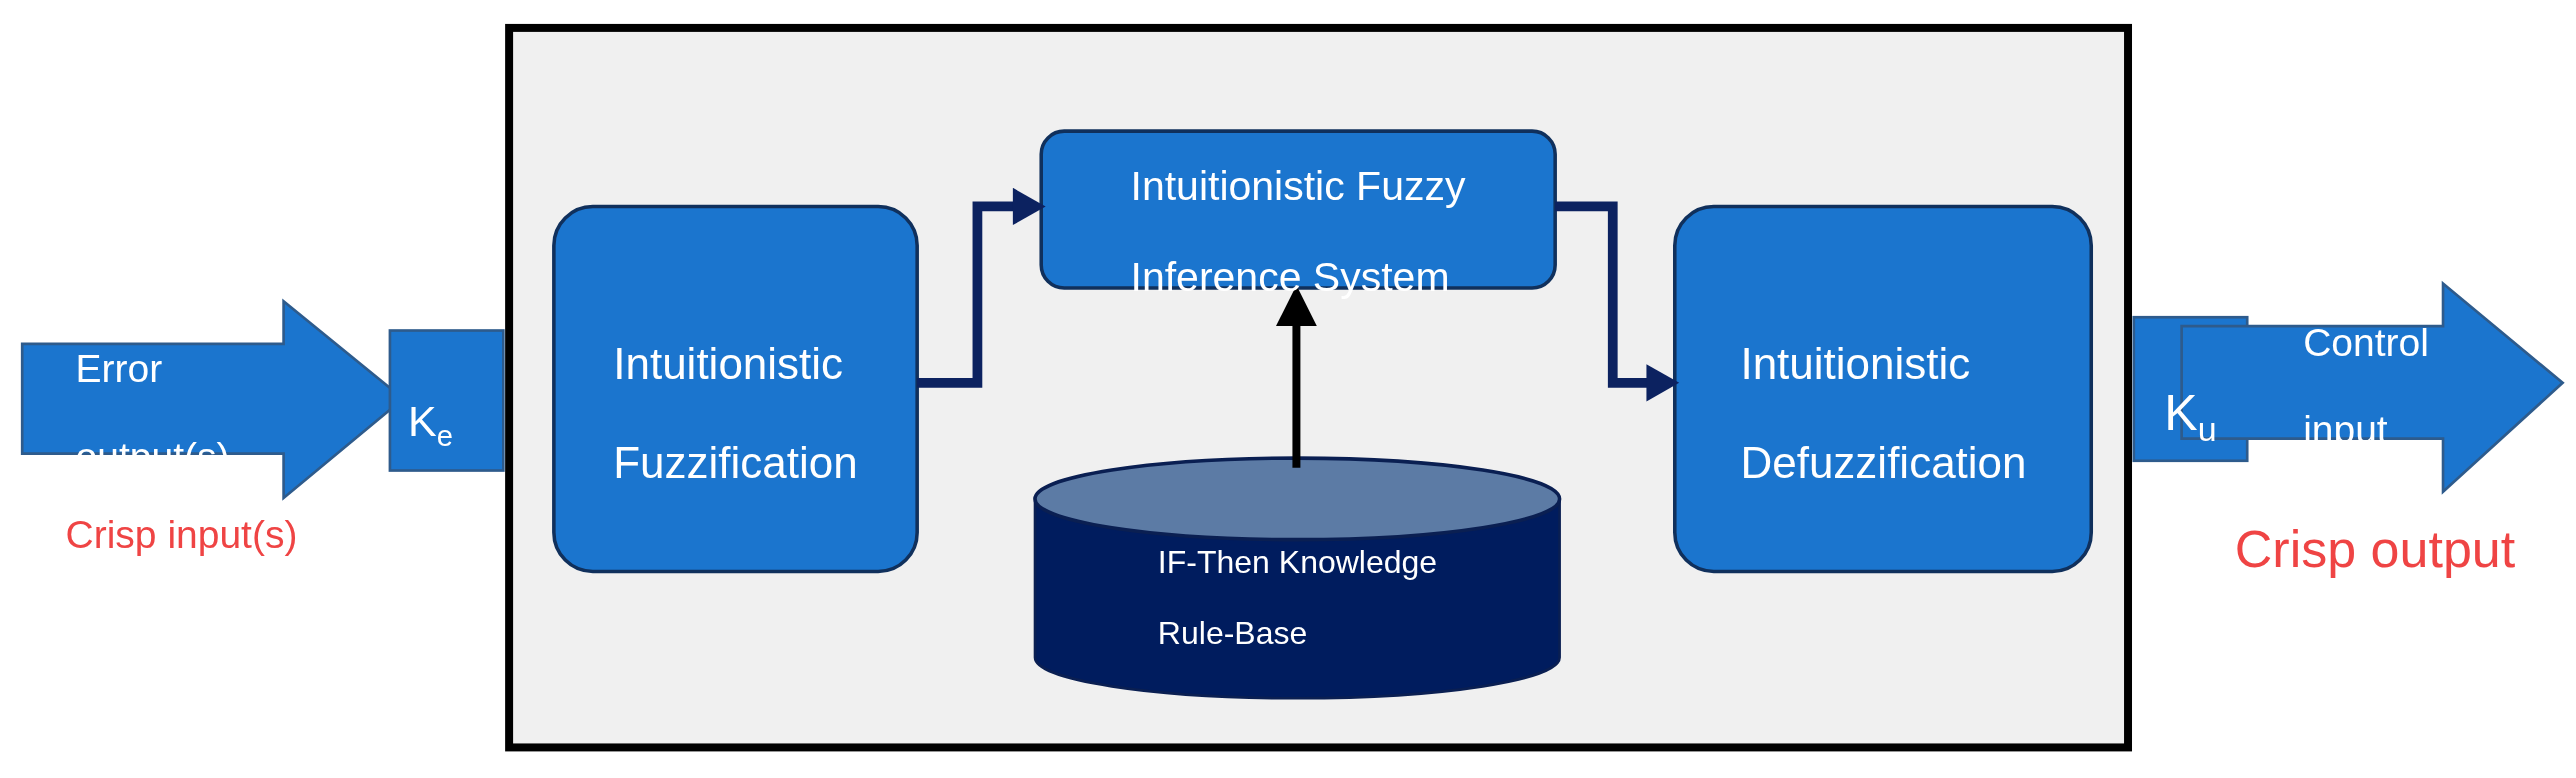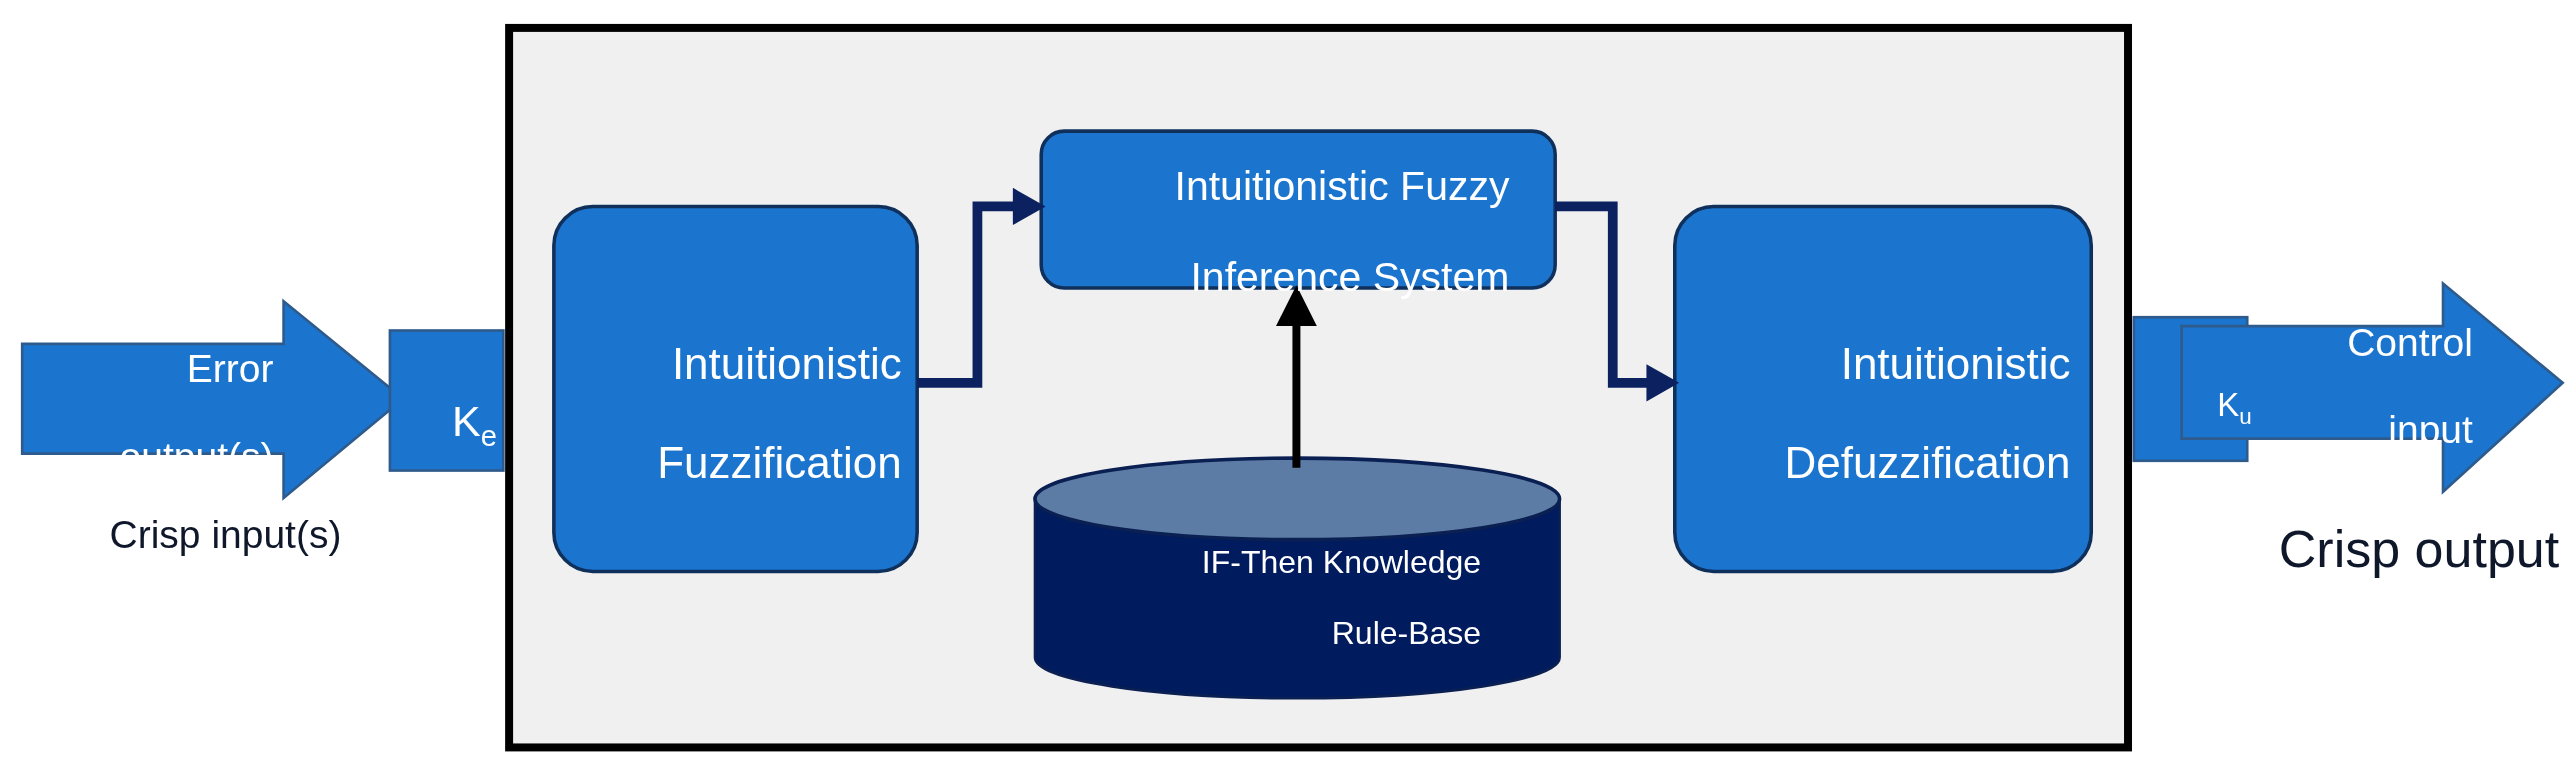--- a/index.html
+++ b/index.html
@@ -21,28 +21,27 @@
     top: 0;
     width: 2576px;
     height: 778px;
   }
   
   .txt {
     position: absolute;
     display: flex;
     align-items: center;
     justify-content: center;
-    text-align: right;
+    text-align: left;
     line-height: 1.12;
     white-space: pre-line;
     pointer-events: none;
-    padding-left: 44px;
   }
   .white-lbl { color: #ffffff; }
-  .black-lbl { color: #0f172a; }
+  .black-lbl { color: #ef4444; }
   .sub { font-size: 0.68em; vertical-align: sub; }
 </style>
 </head>
 <body>
 
 <div id="stage">
 
   <svg class="layer" viewBox="0 0 2907 878">
 
     <rect x="574.5" y="31.5" width="1827" height="812" fill="#F0F0F0" stroke="#000000" stroke-width="9"></rect>
@@ -121,21 +120,21 @@
     </span>
   </div>
 
   <div class="txt white-lbl" style="left:1668px; top:206px; width:431px; height:365px; font-size:44px;">
     <span>
       <span>Intuitionistic</span><br>
       <span>Defuzzification</span>
     </span>
   </div>
 
-  <div class="txt white-lbl" style="left:2134px; top:317px; width:113px; height:144px; font-size:33px;">
+  <div class="txt white-lbl" style="left:2134px; top:317px; width:113px; height:144px; font-size:50px;">
     <span>
       <span>K</span><span class="sub">u</span>
     </span>
   </div>
 
   <div class="txt white-lbl" style="left:2255px; top:308px; width:222px; height:113px; font-size:39px;">
     <span>
       <span>Control</span><br>
       <span>input</span>
     </span>

